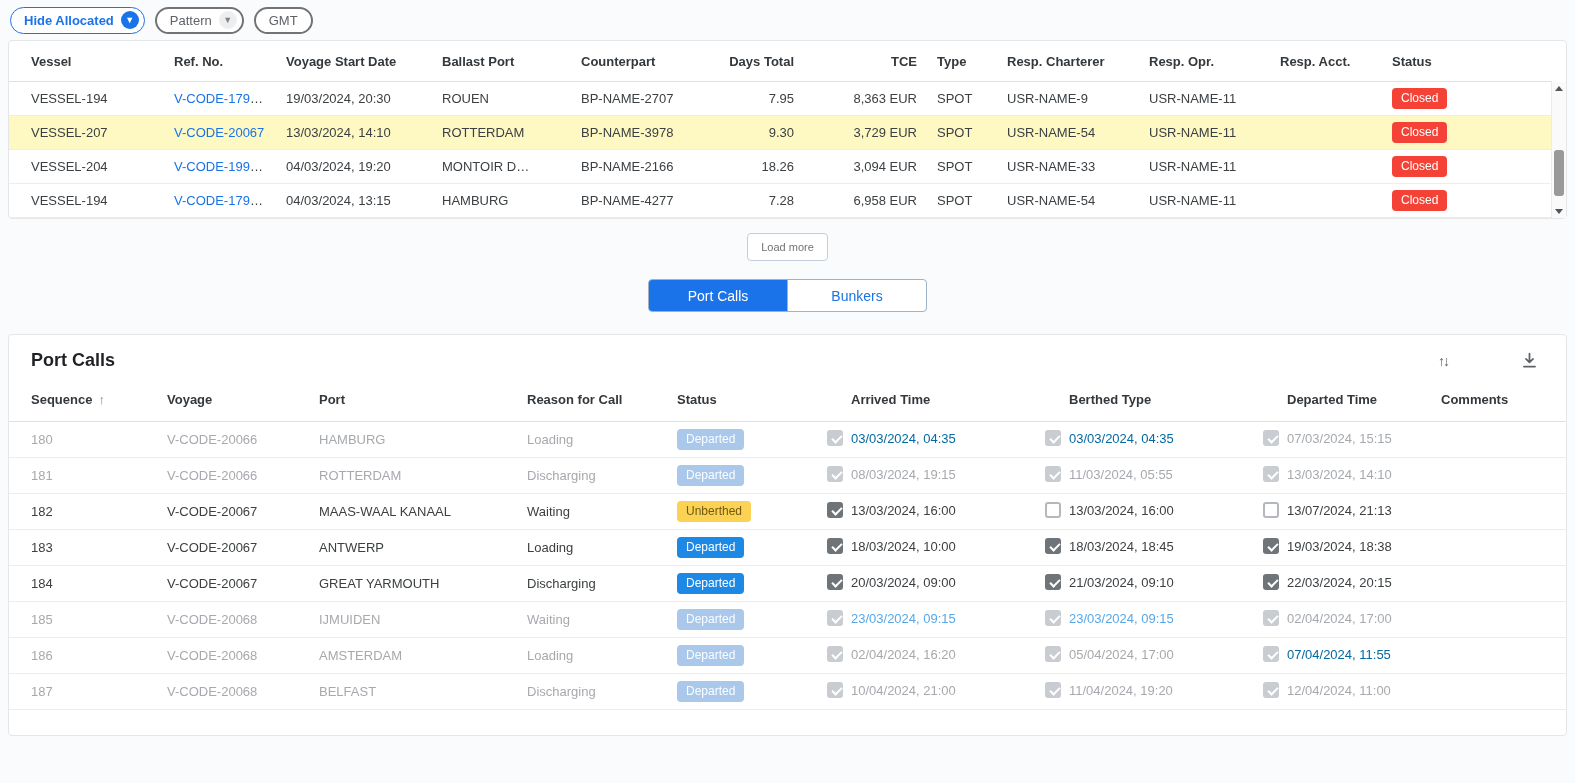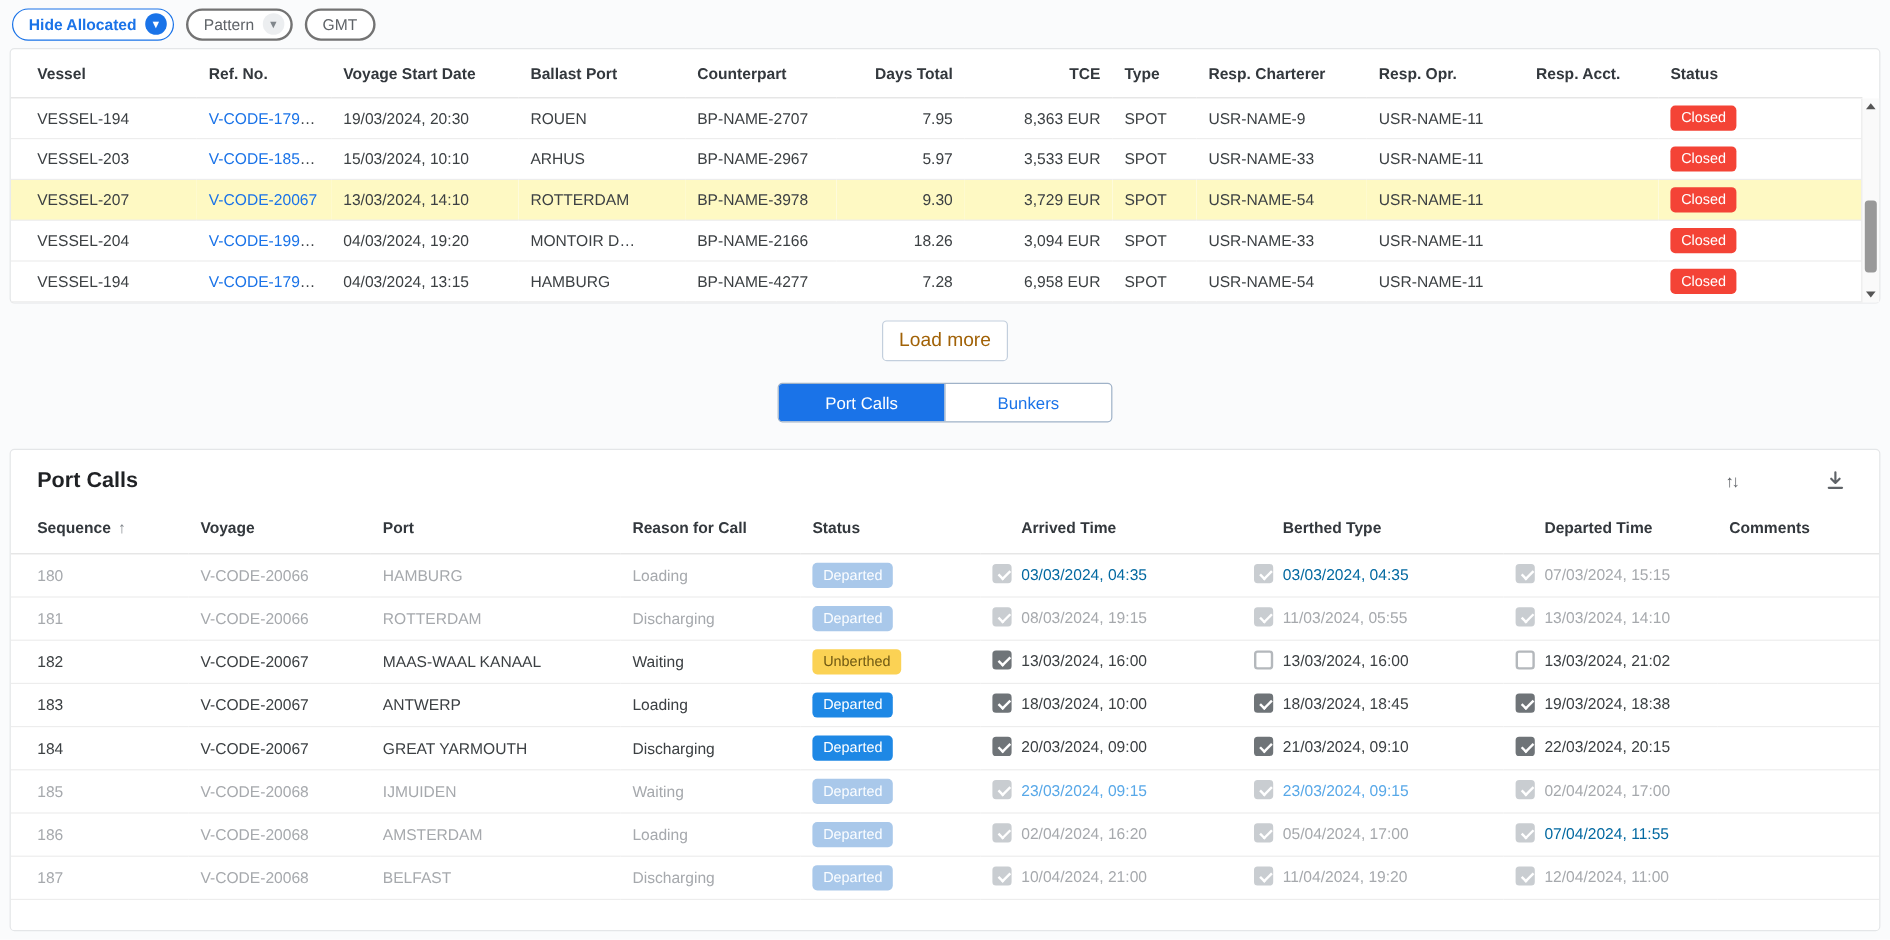--- a/index.html
+++ b/index.html
@@ -54,21 +54,21 @@
   .vscroll{position:absolute;top:41px;right:0;bottom:0;width:14px;border-left:1px solid #ececec;background:#fafafa;
            display:flex;flex-direction:column;align-items:center;}
   .varrow{width:0;height:0;border-left:4px solid transparent;border-right:4px solid transparent;margin:4px 0;}
   .varrow.up{border-bottom:5px solid #555;}
   .varrow.down{border-top:5px solid #555;}
   .vtrack{flex:1;width:100%;position:relative;}
   .vthumb{position:absolute;top:50%;height:42%;left:2px;right:2px;background:#999;border-radius:3px;}
 
   
   .load-more-row{display:flex;justify-content:center;margin:14px 0 18px;}
-  .load-more{background:#fff;border:1px solid #c3cfdd;border-radius:4px;color:#a16207;font-size:16px;
+  .load-more{background:#fff;border:1px solid #c3cfdd;border-radius:4px;color:#737373;font-size:11px;
              padding:7px 13px;}
   .tabs-row{display:flex;justify-content:center;margin-bottom:22px;}
   .tab-group{display:flex;border:1px solid #9fb2c8;border-radius:4px;overflow:hidden;background:#fff;}
   .tab{width:138px;height:31px;display:flex;align-items:center;justify-content:center;font-size:14px;color:#1a73e8;cursor:pointer;}
   .tab + .tab{border-left:1px solid #9fb2c8;}
   .tab.active{background:#1a73e8;color:#fff;}
 
   
   .panel.port-calls{height:400px;overflow:hidden;position:relative;}
   .pc th{height:44px;}
@@ -140,34 +140,20 @@
           <tr>
             <td>VESSEL-194</td>
             <td><span class="link">V-CODE-179021</span></td>
             <td>19/03/2024, 20:30</td>
             <td>ROUEN</td>
             <td>BP-NAME-2707</td>
             <td class="num">7.95</td>
             <td class="num">8,363 EUR</td>
             <td>SPOT</td>
             <td>USR-NAME-9</td>
-            <td>USR-NAME-11</td>
-            <td></td>
-            <td><span class="badge closed">Closed</span></td>
-          </tr>
-          <tr>
-            <td>VESSEL-203</td>
-            <td><span class="link">V-CODE-185009</span></td>
-            <td>15/03/2024, 10:10</td>
-            <td>ARHUS</td>
-            <td>BP-NAME-2967</td>
-            <td class="num">5.97</td>
-            <td class="num">3,533 EUR</td>
-            <td>SPOT</td>
-            <td>USR-NAME-33</td>
             <td>USR-NAME-11</td>
             <td></td>
             <td><span class="badge closed">Closed</span></td>
           </tr>
           <tr class="selected">
             <td>VESSEL-207</td>
             <td><span class="link">V-CODE-20067</span></td>
             <td>13/03/2024, 14:10</td>
             <td>ROTTERDAM</td>
             <td>BP-NAME-3978</td>
@@ -323,21 +309,21 @@
           <td><span class="dt">
               <span class="cb checked"></span>
               <span>13/03/2024, 16:00</span>
             </span></td>
           <td><span class="dt">
               <span class="cb"></span>
               <span>13/03/2024, 16:00</span>
             </span></td>
           <td><span class="dt">
               <span class="cb"></span>
-              <span>13/03/2024, 21:02</span>
+              <span>13/07/2024, 21:13</span>
             </span></td>
           <td></td>
         </tr>
         <tr>
           <td>183</td>
           <td>V-CODE-20067</td>
           <td>ANTWERP</td>
           <td>Loading</td>
           <td><span class="badge departed">Departed</span></td>
           <td><span class="dt">

